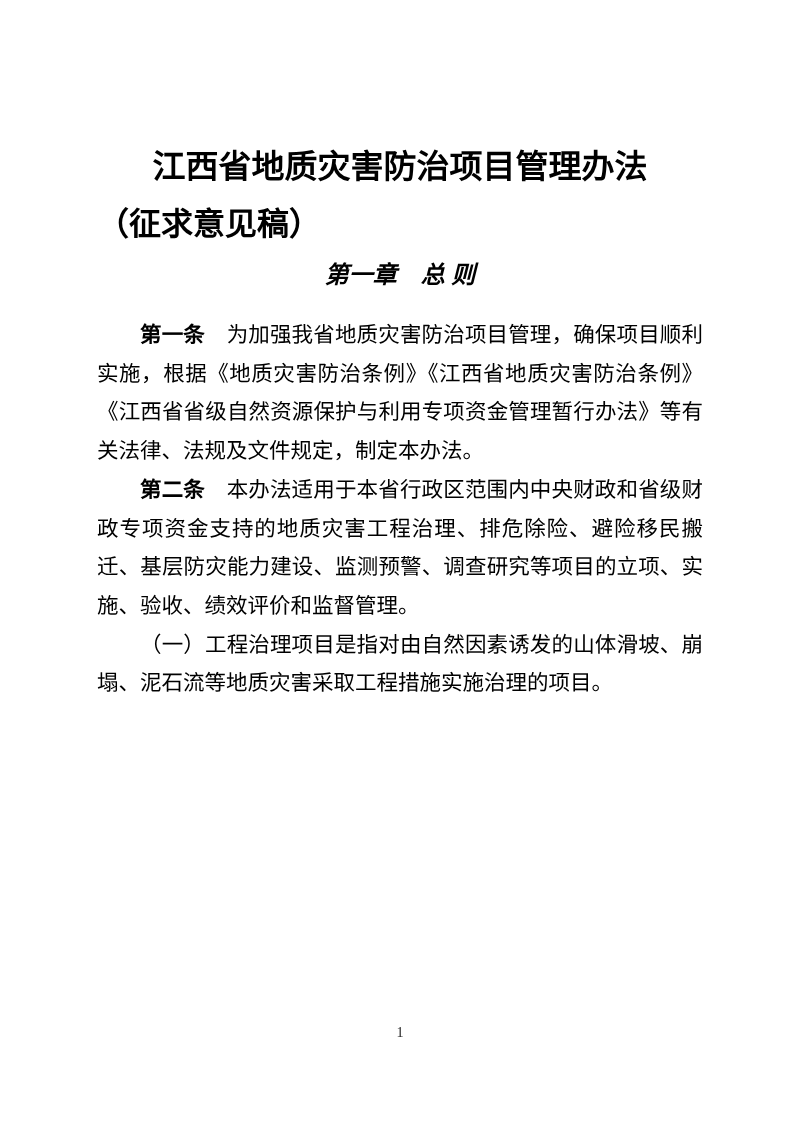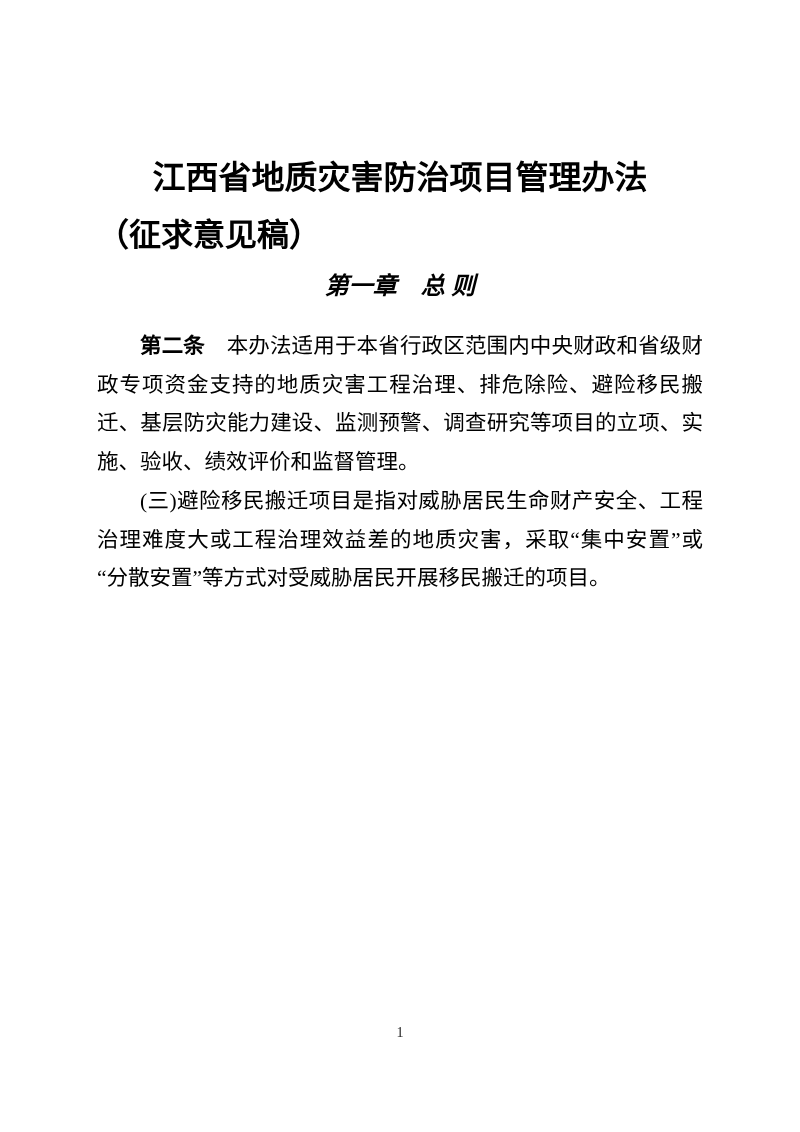--- a/index.html
+++ b/index.html
@@ -15,21 +15,21 @@
     color: #000000;
     font-family: "Liberation Serif", "DejaVu Serif", serif;
     overflow: hidden;
   }
   .content {
     width: 606px;
     margin: 0 auto;
     padding-top: 142px;
   }
   .doc-title {
-    margin: 15px;
+    margin: 4px;
     font-size: 33px;
     line-height: 42px;
     font-weight: bold;
     text-align: center;
     letter-spacing: 0;
   }
   .doc-subtitle {
     margin: 16px 0 0 0;
     font-size: 32px;
     line-height: 40px;
@@ -78,24 +78,25 @@
   <div class="content">
 
     <h1 class="doc-title">江西省地质灾害防治项目管理办法</h1>
 
     <h2 class="doc-subtitle">（征求意见稿）</h2>
 
     <h3 class="chapter-heading">第一章　总 则</h3>
 
     <div class="body-text">
 
+      <p class="para"><span class="para-label">第一条　</span><span>为加强我省地质灾害防治项目管理，确保项目顺利实施，根据《地质灾害防治条例》《江西省地质灾害防治条例》《江西省省级自然资源保护与利用专项资金管理暂行办法》等有关法律、法规及文件规定，制定本办法。</span></p>
 
       <p class="para"><span class="para-label">第二条　</span><span>本办法适用于本省行政区范围内中央财政和省级财政专项资金支持的地质灾害工程治理、排危除险、避险移民搬迁、基层防灾能力建设、监测预警、调查研究等项目的立项、实施、验收、绩效评价和监督管理。</span></p>
 
+      <p class="para"><span class="para-label"></span><span>（一）工程治理项目是指对由自然因素诱发的山体滑坡、崩塌、泥石流等地质灾害采取工程措施实施治理的项目。</span></p>
 
 
-      <p class="para"><span class="para-label"></span><span>(三)避险移民搬迁项目是指对威胁居民生命财产安全、工程治理难度大或工程治理效益差的地质灾害，采取“集中安置”或“分散安置”等方式对受威胁居民开展移民搬迁的项目。</span></p>
 
     </div>
   </div>
 
   <div class="page-number">1</div>
 </div>
 
 </body></html>

